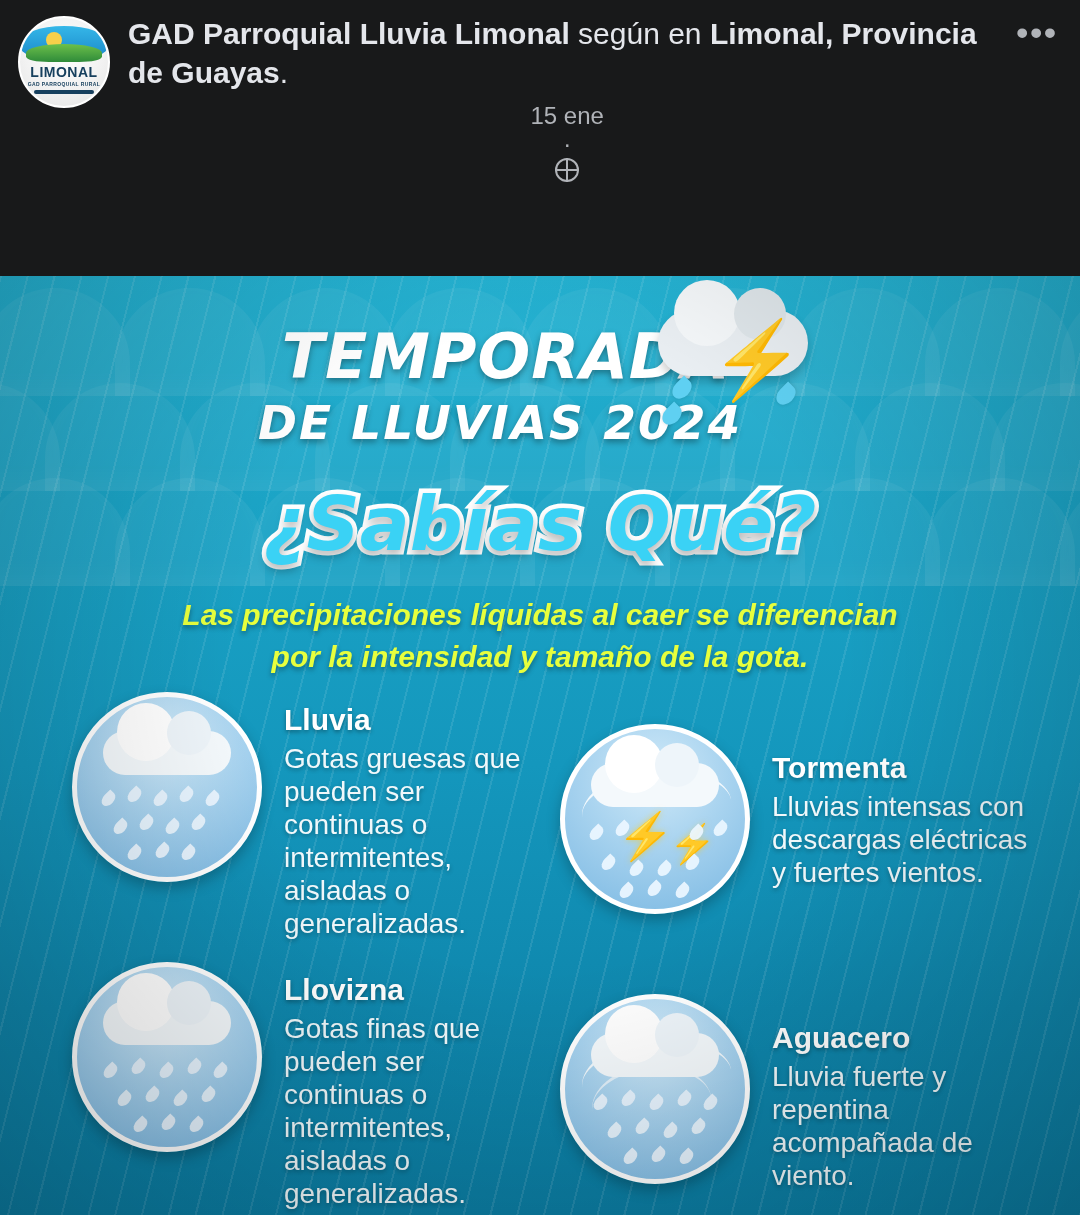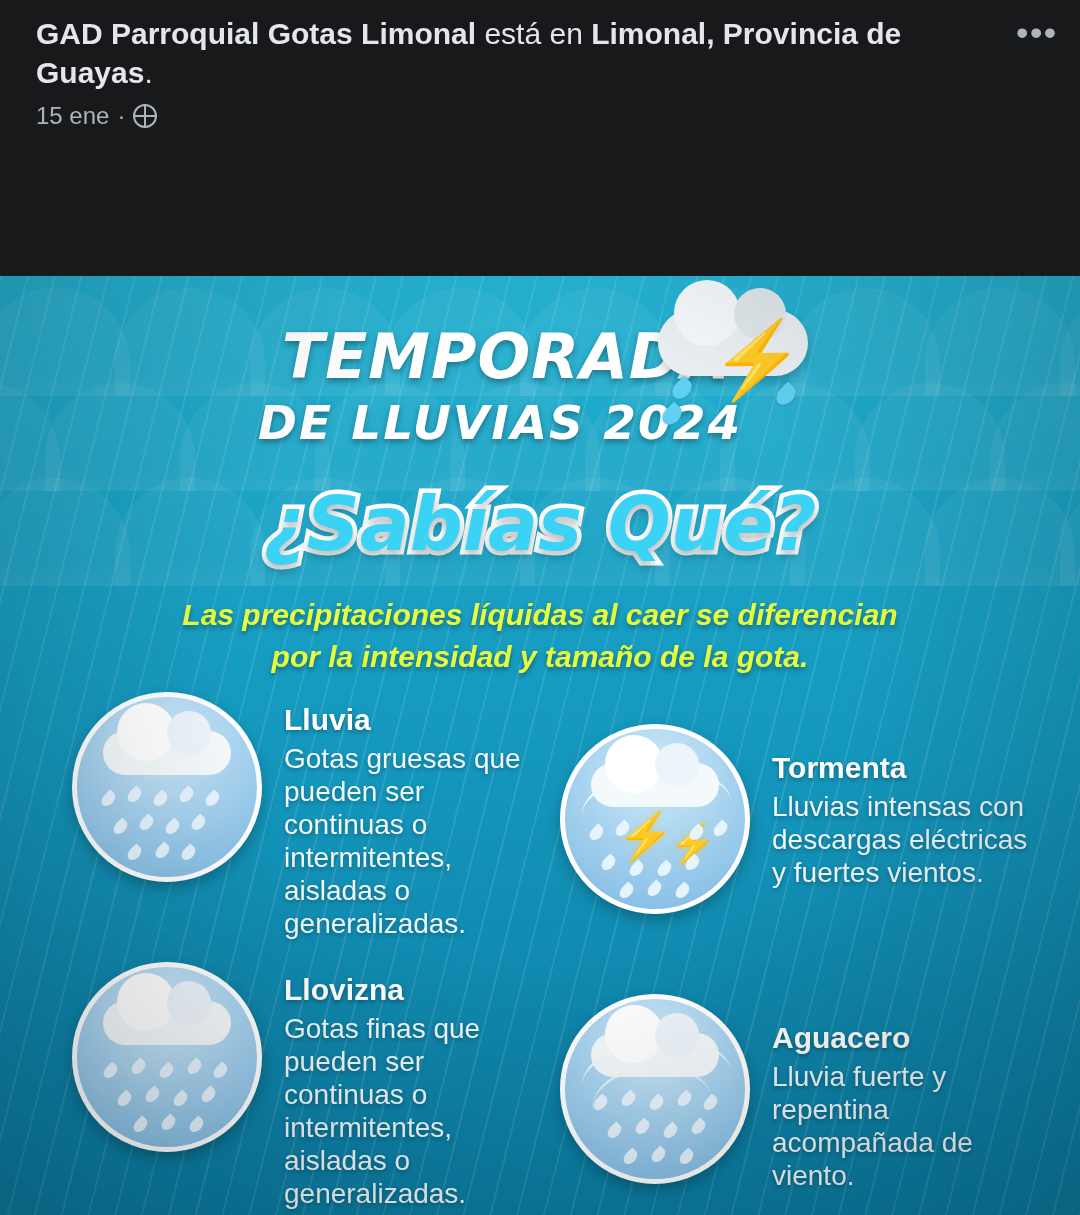--- a/index.html
+++ b/index.html
@@ -105,20 +105,21 @@
     font-weight: 400;
   }
   .hdr-title b {
     font-weight: 700;
     color: #e4e6eb;
   }
   .hdr-meta {
     display: flex;
     align-items: center;
     margin-top: 10px;
+    flex-direction: column;
   }
   .hdr-date {
     color: #b0b3b8;
     font-size: 24px;
     line-height: 28px;
   }
   .hdr-dot {
     color: #b0b3b8;
     font-size: 24px;
     margin: 0 8px;
@@ -455,24 +456,32 @@
   .item.it1 .txt, .item.it3 .txt { padding-top: 26px; }
 </style>
 </head>
 <body>
 
 <div class="screen">
 
   <div class="post-header">
     <div class="hdr-row">
 
+      <div class="avatar">
+        <div class="av-sky"></div>
+        <div class="av-sun"></div>
+        <div class="av-green"></div>
+        <div class="av-name">LIMONAL</div>
+        <div class="av-sub">GAD PARROQUIAL RURAL</div>
+        <div class="av-bar"></div>
+      </div>
 
       <div class="hdr-text">
         <div class="hdr-title">
-          <b>GAD Parroquial Gotas Limonal</b><span> </span><span>está en</span> <b>Limonal, Provincia de Guayas</b><span>.</span>
+          <b>GAD Parroquial Lluvia Limonal</b><span> </span><span>según en</span> <b>Limonal, Provincia de Guayas</b><span>.</span>
         </div>
         <div class="hdr-meta">
           <span class="hdr-date">15 ene</span>
           <span class="hdr-dot">·</span>
           <span class="globe-icon"></span>
         </div>
       </div>
 
       <div class="more-btn">•••</div>
     </div>

